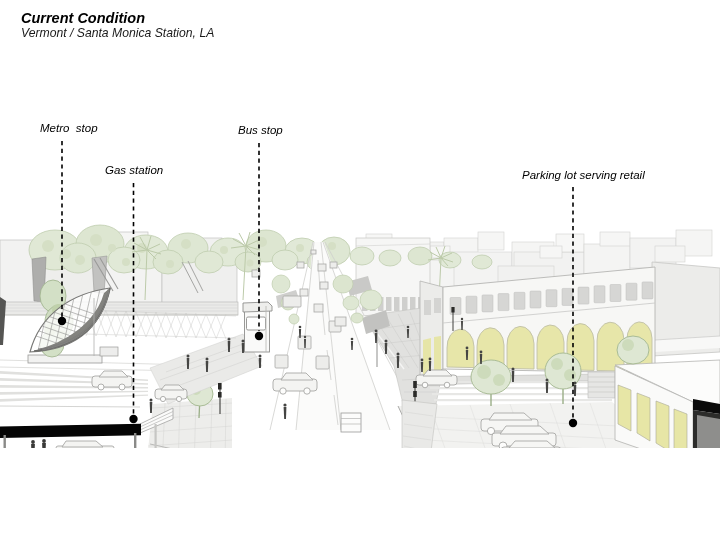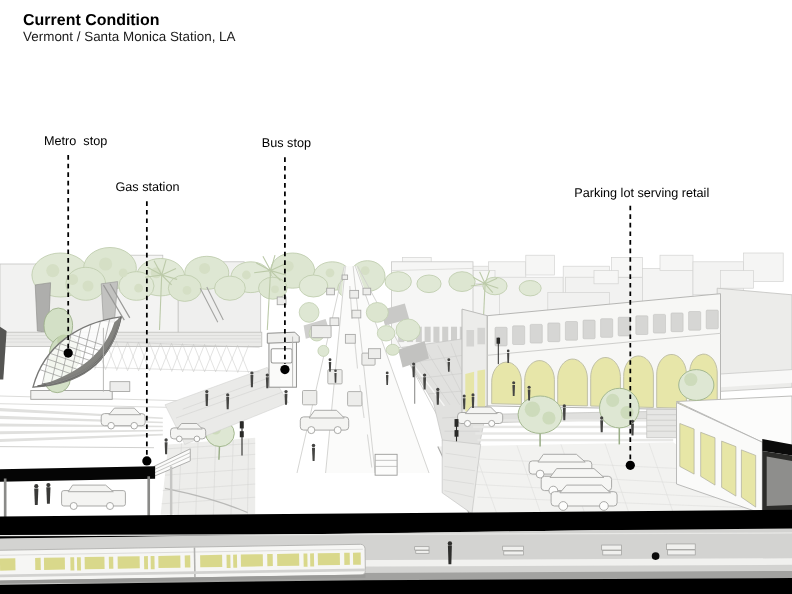--- a/index.html
+++ b/index.html
@@ -1,17 +1,17 @@
 <!DOCTYPE html>
 <html><head>
 <meta charset="utf-8">
 <style>
   html,body{margin:0;padding:0;background:#fff;}
-  .page{position:relative;width:720px;height:540px;overflow:hidden;background:#14b8a6;
-        font-family:"Liberation Sans", sans-serif;}
+  .page{position:relative;width:720px;height:448px;overflow:hidden;background:#14b8a6;
+        font-family:"Liberation Sans", sans-serif;font-style:italic;}
   svg{position:absolute;left:0;top:0;}
 </style>
 </head>
 <body>
 <div class="page">
 <svg width="720" height="540" viewBox="0 0 720 540">
 
 <rect x="0" y="0" width="720" height="540" fill="#ffffff"></rect>
 
 <g id="scene">

